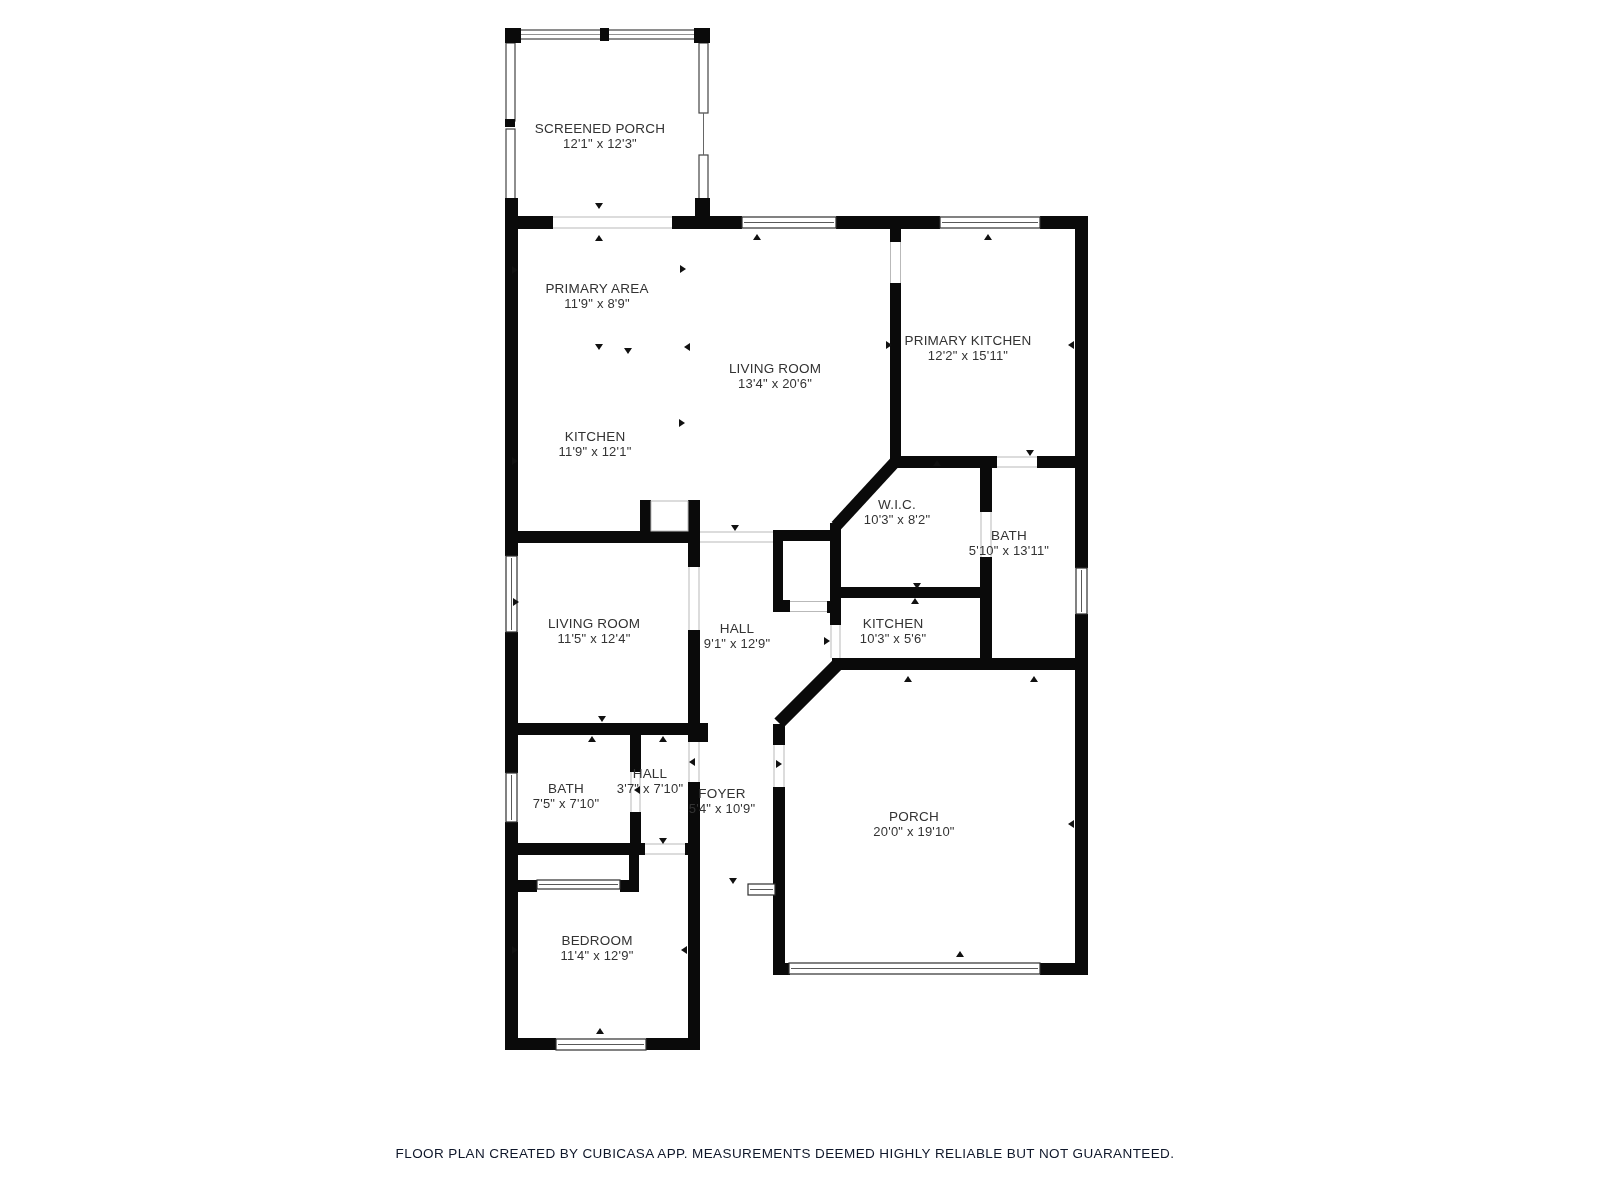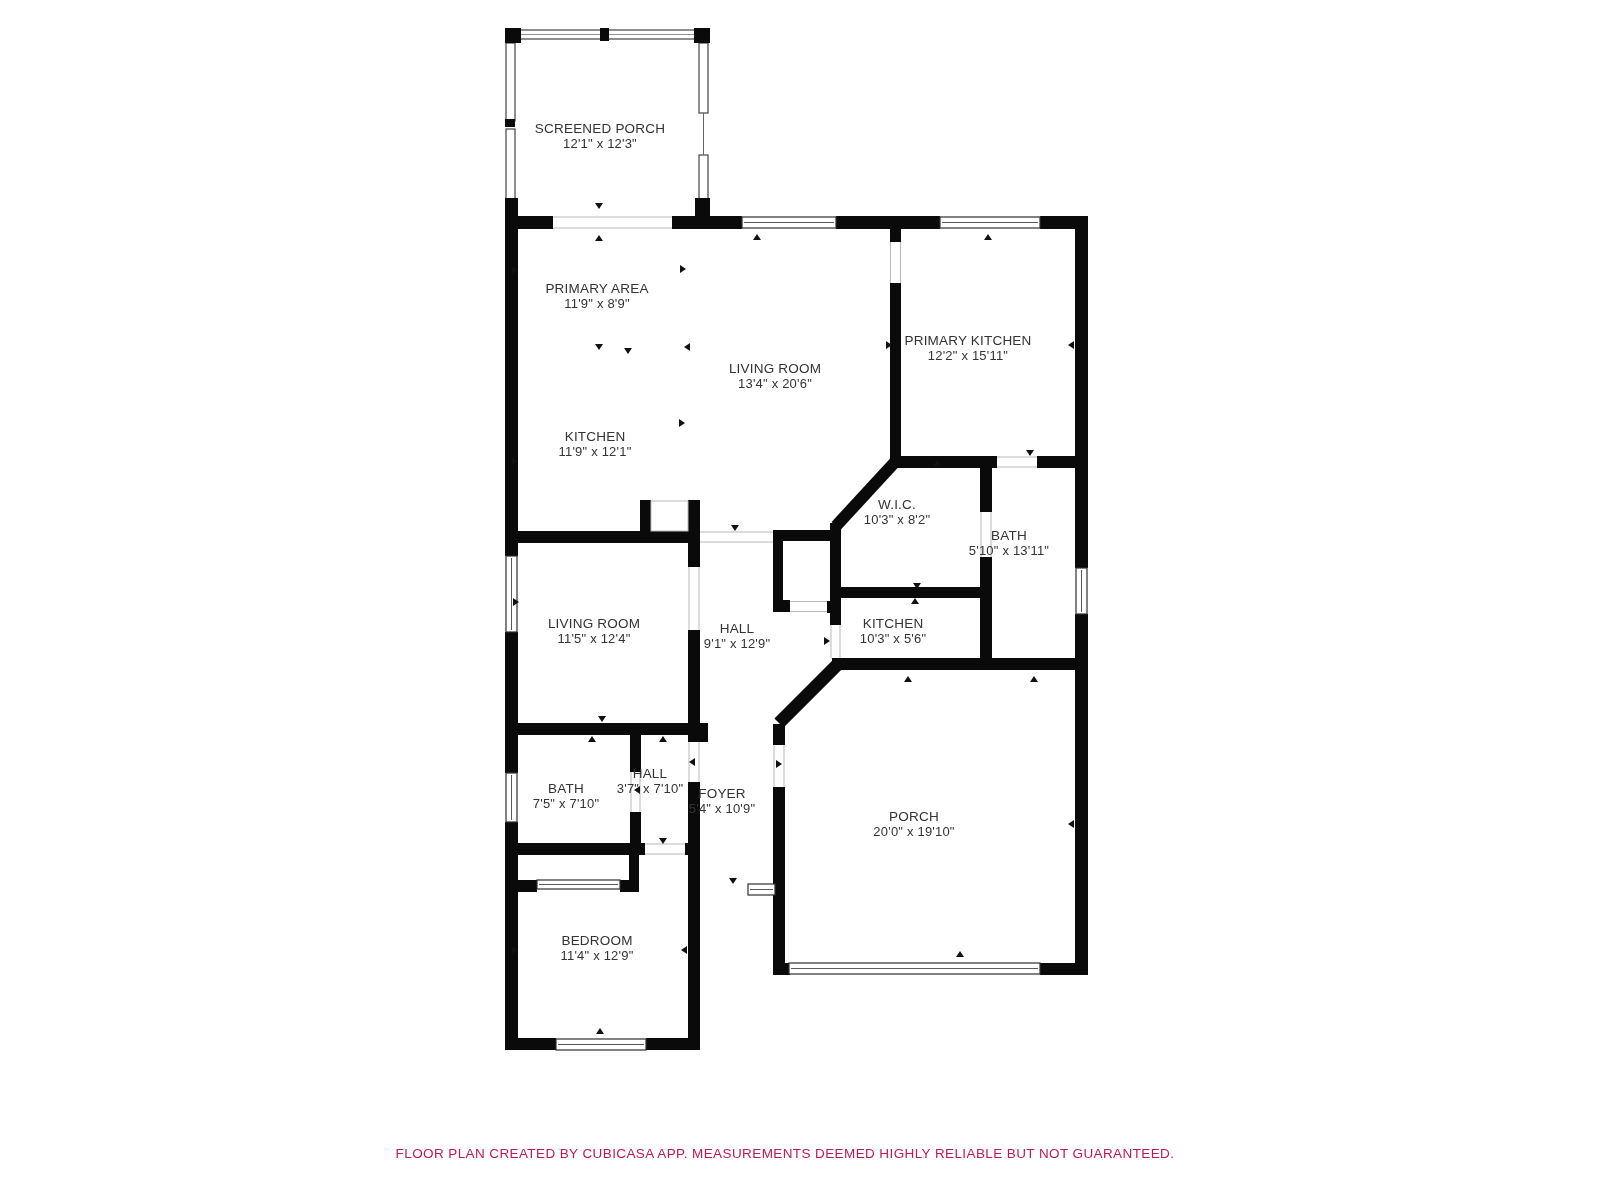--- a/index.html
+++ b/index.html
@@ -9,21 +9,21 @@
   }
   .plan-svg{position:absolute;left:0;top:0;}
   .room-label{
     position:absolute;transform:translate(-50%,-50%);
     text-align:center;white-space:nowrap;color:#333;line-height:15px;
   }
   .room-label .rname{display:block;font-size:13.5px;letter-spacing:.2px;}
   .room-label .rdims{display:block;font-size:13px;letter-spacing:.2px;}
   .footer{
     position:absolute;left:785px;top:1146px;transform:translateX(-50%);
-    font-size:13.5px;letter-spacing:.4px;color:#be185d;white-space:nowrap;
+    font-size:13.5px;letter-spacing:.4px;color:#0f172a;white-space:nowrap;
   }
   .watermark{
     position:absolute;left:1500px;top:577px;
     font-size:26px;font-weight:600;color:#ececec;letter-spacing:.5px;
   }
 </style>
 </head>
 <body>
 
 <div class="stage">

